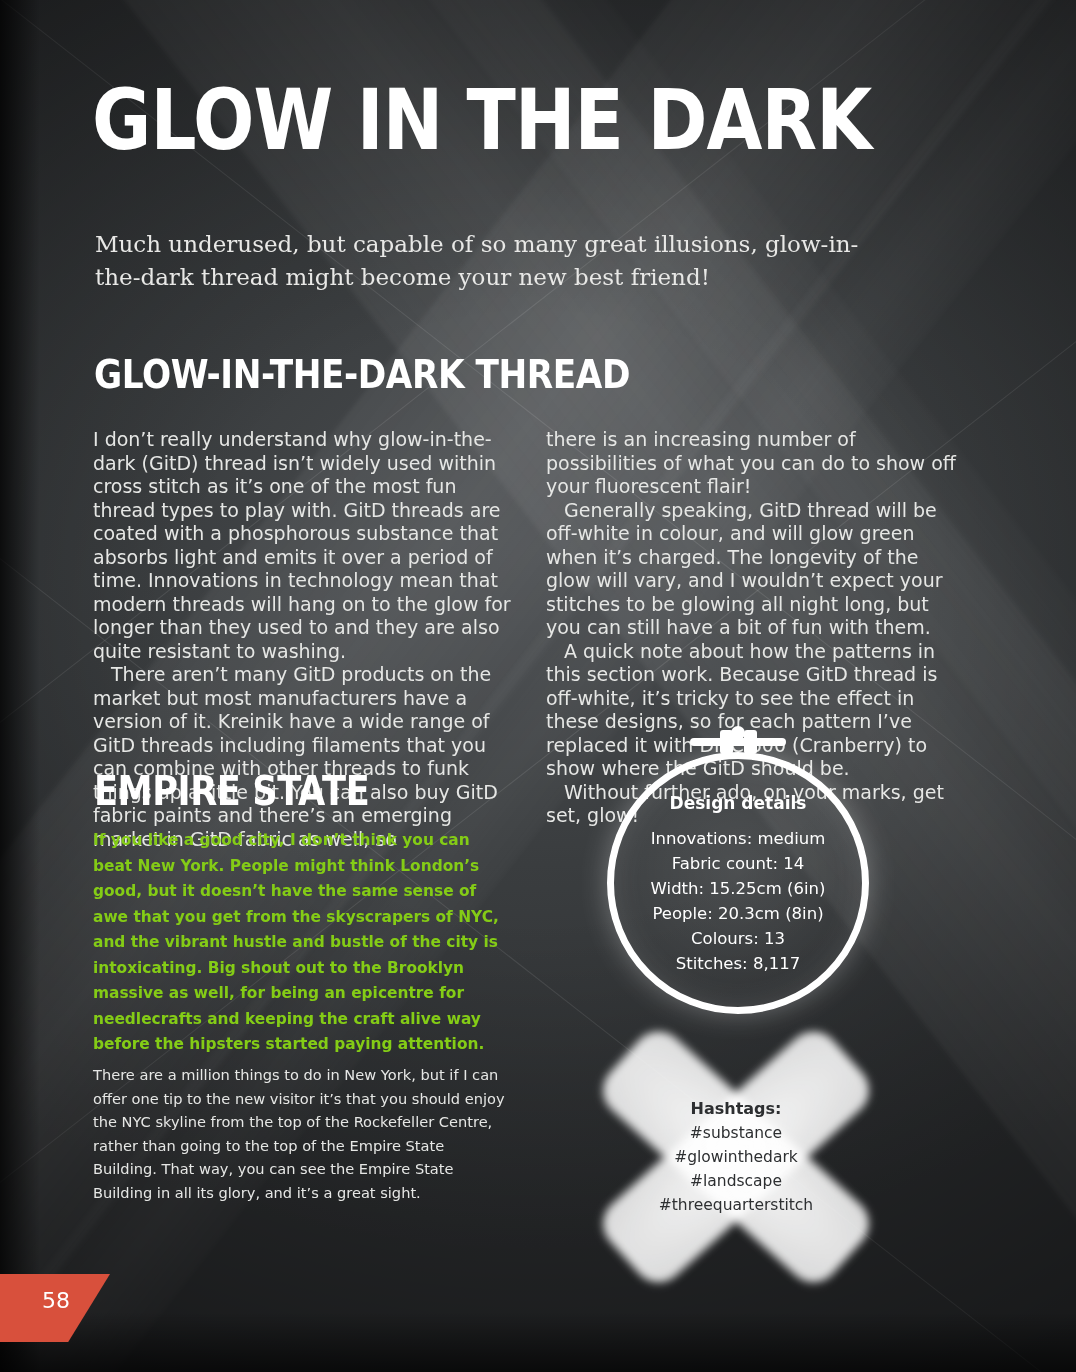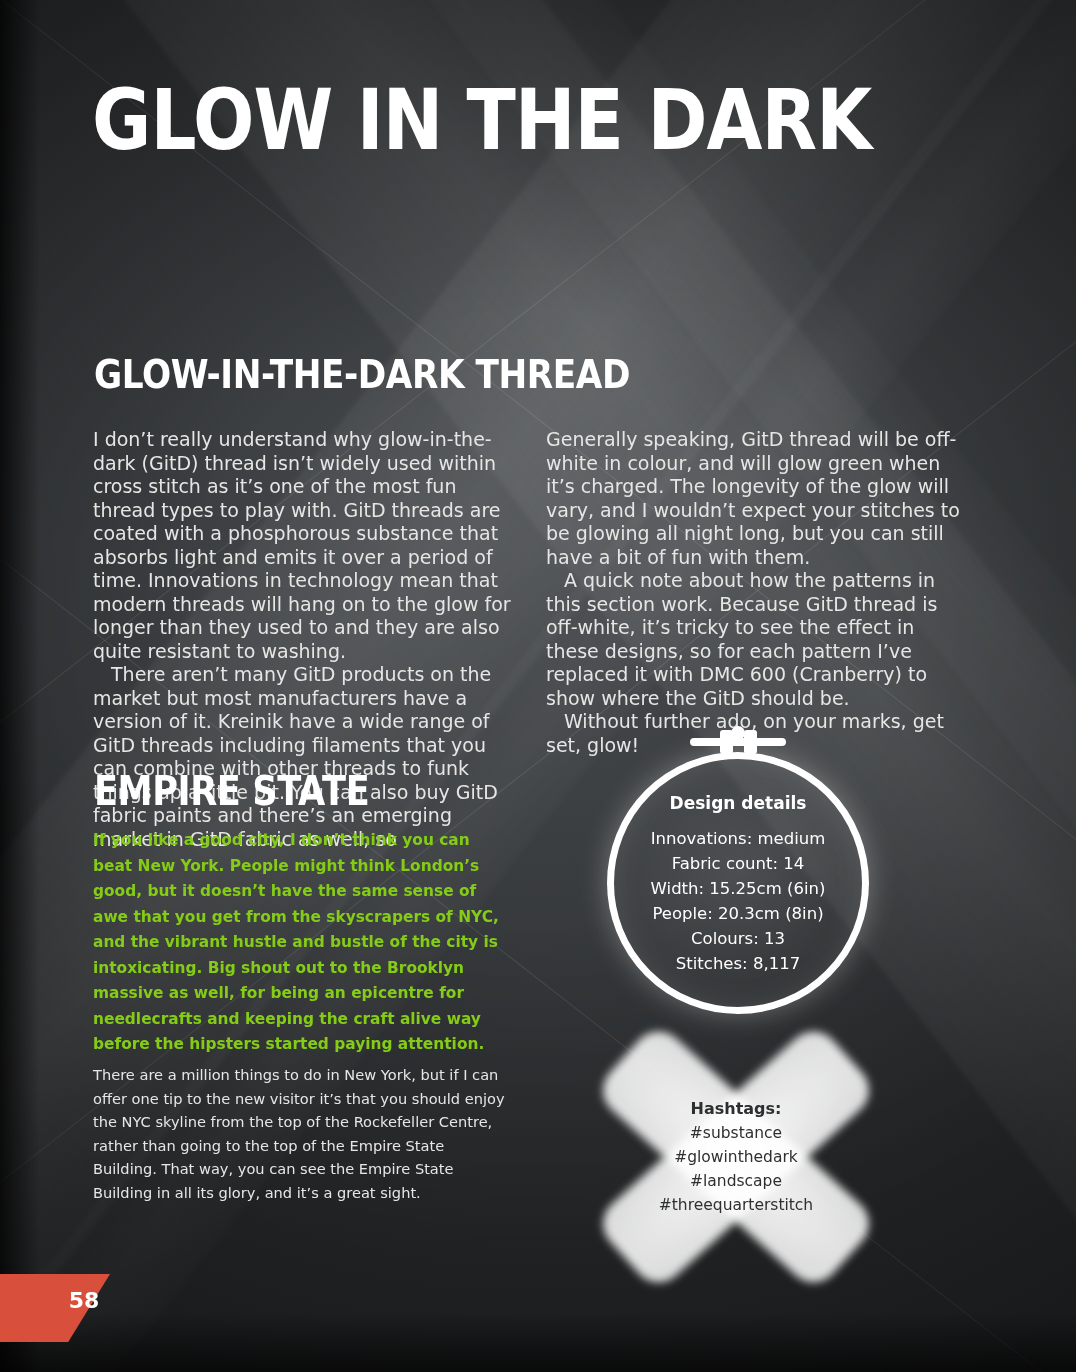--- a/index.html
+++ b/index.html
@@ -285,25 +285,25 @@
     height: 68px;
   }
   .page-flag .flag-body {
     position: absolute;
     inset: 0;
     background: #d8503c;
     clip-path: polygon(0 0, 100% 0, 62% 100%, 0 100%);
   }
   .page-flag .flag-num {
     position: absolute;
-    left: 84px;
+    left: 56px;
     top: 14px;
     transform: translateX(-50%);
     color: #ffffff;
-    font-weight: bold;
+    font-weight: normal;
     font-size: 22px;
   }
 </style>
 </head>
 <body>
 
 <div class="page-bg">
   <div class="bg-band band-a"></div>
   <div class="bg-band band-b"></div>
   <div class="bg-band band-c"></div>
@@ -316,29 +316,31 @@
 
   <div class="vig"></div>
   <div class="edge-dark-left"></div>
   <div class="edge-dark-bottom"></div>
 </div>
 
 <div class="content">
 
   <div class="main-title">GLOW IN THE DARK</div>
 
+  <div class="subtitle">Much underused, but capable of so many great illusions, glow-in-the-dark thread might become your new best friend!</div>
 
   <div class="section-head head-thread">GLOW-IN-THE-DARK THREAD</div>
 
   <div class="col col-left">
     <p>I don’t really understand why glow-in-the-dark (GitD) thread isn’t widely used within cross stitch as it’s one of the most fun thread types to play with. GitD threads are coated with a phosphorous substance that absorbs light and emits it over a period of time. Innovations in technology mean that modern threads will hang on to the glow for longer than they used to and they are also quite resistant to washing.</p>
     <p>There aren’t many GitD products on the market but most manufacturers have a version of it. Kreinik have a wide range of GitD threads including filaments that you can combine with other threads to funk things up a little bit. You can also buy GitD fabric paints and there’s an emerging market in GitD fabric as well, so</p>
   </div>
 
   <div class="col col-right">
+    <p>there is an increasing number of possibilities of what you can do to show off your fluorescent flair!</p>
     <p>Generally speaking, GitD thread will be off-white in colour, and will glow green when it’s charged. The longevity of the glow will vary, and I wouldn’t expect your stitches to be glowing all night long, but you can still have a bit of fun with them.</p>
     <p>A quick note about how the patterns in this section work. Because GitD thread is off-white, it’s tricky to see the effect in these designs, so for each pattern I’ve replaced it with DMC 600 (Cranberry) to show where the GitD should be.</p>
     <p>Without further ado, on your marks, get set, glow!</p>
   </div>
 
   <div class="section-head head-empire">EMPIRE STATE</div>
 
   <div class="empire-lead">If you like a good city, I don’t think you can beat New York. People might think London’s good, but it doesn’t have the same sense of awe that you get from the skyscrapers of NYC, and the vibrant hustle and bustle of the city is intoxicating. Big shout out to the Brooklyn massive as well, for being an epicentre for needlecrafts and keeping the craft alive way before the hipsters started paying attention.</div>
   <div class="empire-body">There are a million things to do in New York, but if I can offer one tip to the new visitor it’s that you should enjoy the NYC skyline from the top of the Rockefeller Centre, rather than going to the top of the Empire State Building. That way, you can see the Empire State Building in all its glory, and it’s a great sight.</div>
 

